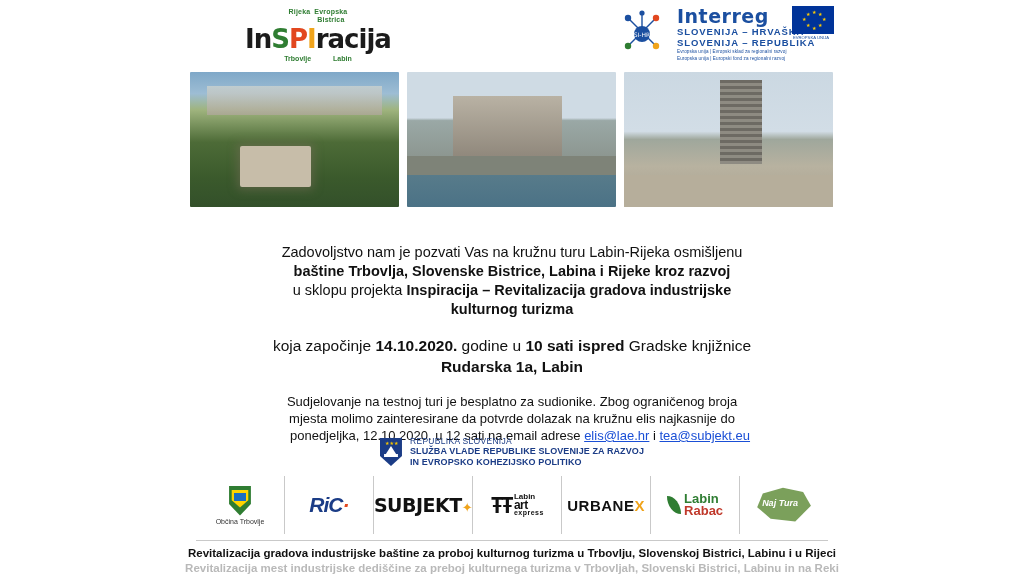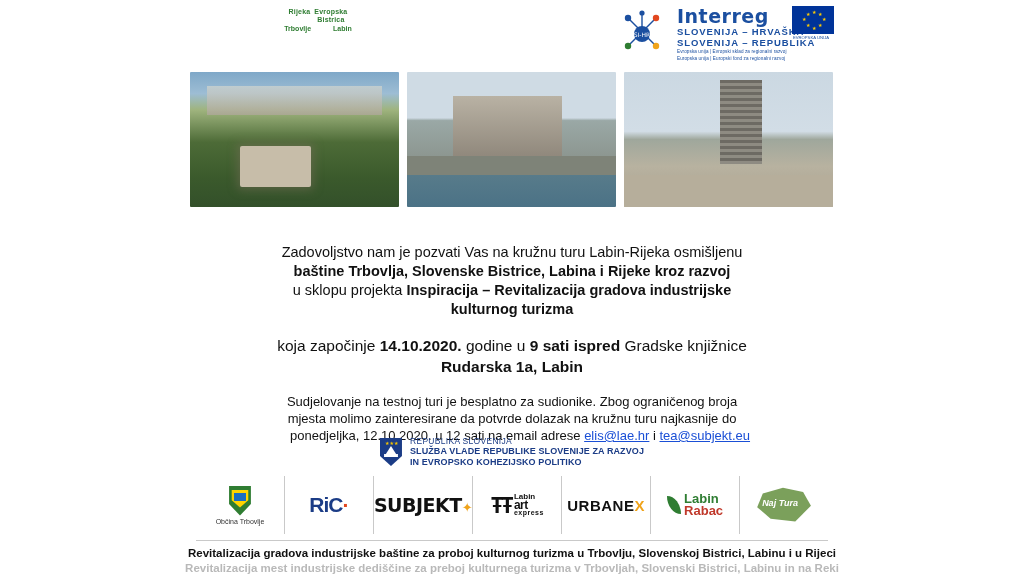--- a/index.html
+++ b/index.html
@@ -334,20 +334,21 @@
   }
   .partner-cap {
     font-size: 7px;
     color: #333;
     margin-top: 2px;
   }
   .ric-logo {
     font-size: 21px;
     font-weight: bold;
     color: #1b3c86;
+    font-style: italic;
     letter-spacing: -1px;
   }
   .ric-logo .dot { color: #e2471f; }
   .subjekt-logo {
     font-size: 19px;
     font-weight: bold;
     color: #111;
     letter-spacing: -.5px;
     font-family: "DejaVu Sans", sans-serif;
   }
@@ -444,20 +445,23 @@
 
   <div class="header">
 
     <div class="logo-inspiracija">
       <div class="logo-insp-top">
         <span class="col">Rijeka</span>
         <span class="col">
           <span style="display:block">Evropska</span>
           <span style="display:block">Bistrica</span>
         </span>
+      </div>
+      <div class="logo-insp-main">
+        <span>In<span class="accent3">S</span><span class="accent">P</span><span class="accent2">I</span>racija</span>
       </div>
       <div class="logo-insp-bottom">
         <span>Trbovlje</span>
         <span>Labin</span>
       </div>
     </div>
 
     <div class="logo-interreg">
       <div class="interreg-mol">
         <svg width="48" height="48" viewBox="0 0 48 48">
@@ -509,28 +513,28 @@
       <div>Zadovoljstvo nam je pozvati Vas na kružnu turu Labin-Rijeka osmišljenu</div>
       <div><b>baštine Trbovlja, Slovenske Bistrice, Labina i Rijeke kroz razvoj</b></div>
       <div>
         <span>u sklopu projekta </span><b>Inspiracija – Revitalizacija gradova industrijske</b>
       </div>
       <div><b>kulturnog turizma</b></div>
     </div>
 
     <div class="para-when">
       <div>
-        <span>koja započinje </span><b>14.10.2020.</b><span> godine u </span><b>9 sati ispred</b><span> Gradske knjižnice</span>
+        <span>koja započinje </span><b>14.10.2020.</b><span> godine u </span><b>10 sati ispred</b><span> Gradske knjižnice</span>
       </div>
       <div><b>Rudarska 1a, Labin</b></div>
     </div>
 
     <div class="para-note">
       <div>Sudjelovanje na testnoj turi je besplatno za sudionike.  Zbog ograničenog broja</div>
-      <div>mjesta molimo zainteresirane da potvrde dolazak na kružnu turu najkasnije do</div>
+      <div>mjesta molimo zainteresirane da potvrde dolazak na kružnu elis najkasnije do</div>
       <div>
         <b>ponedjeljka, 12.10.2020.</b><span> u 12 sati na email adrese </span><a class="mail-link" href="#">elis@lae.hr</a><span> i </span><a class="mail-link" href="#">tea@subjekt.eu</a>
       </div>
     </div>
   </div>
 
   <div class="gov">
     <div class="gov-coat">
       <div class="shield"></div>
       <div class="stars">

